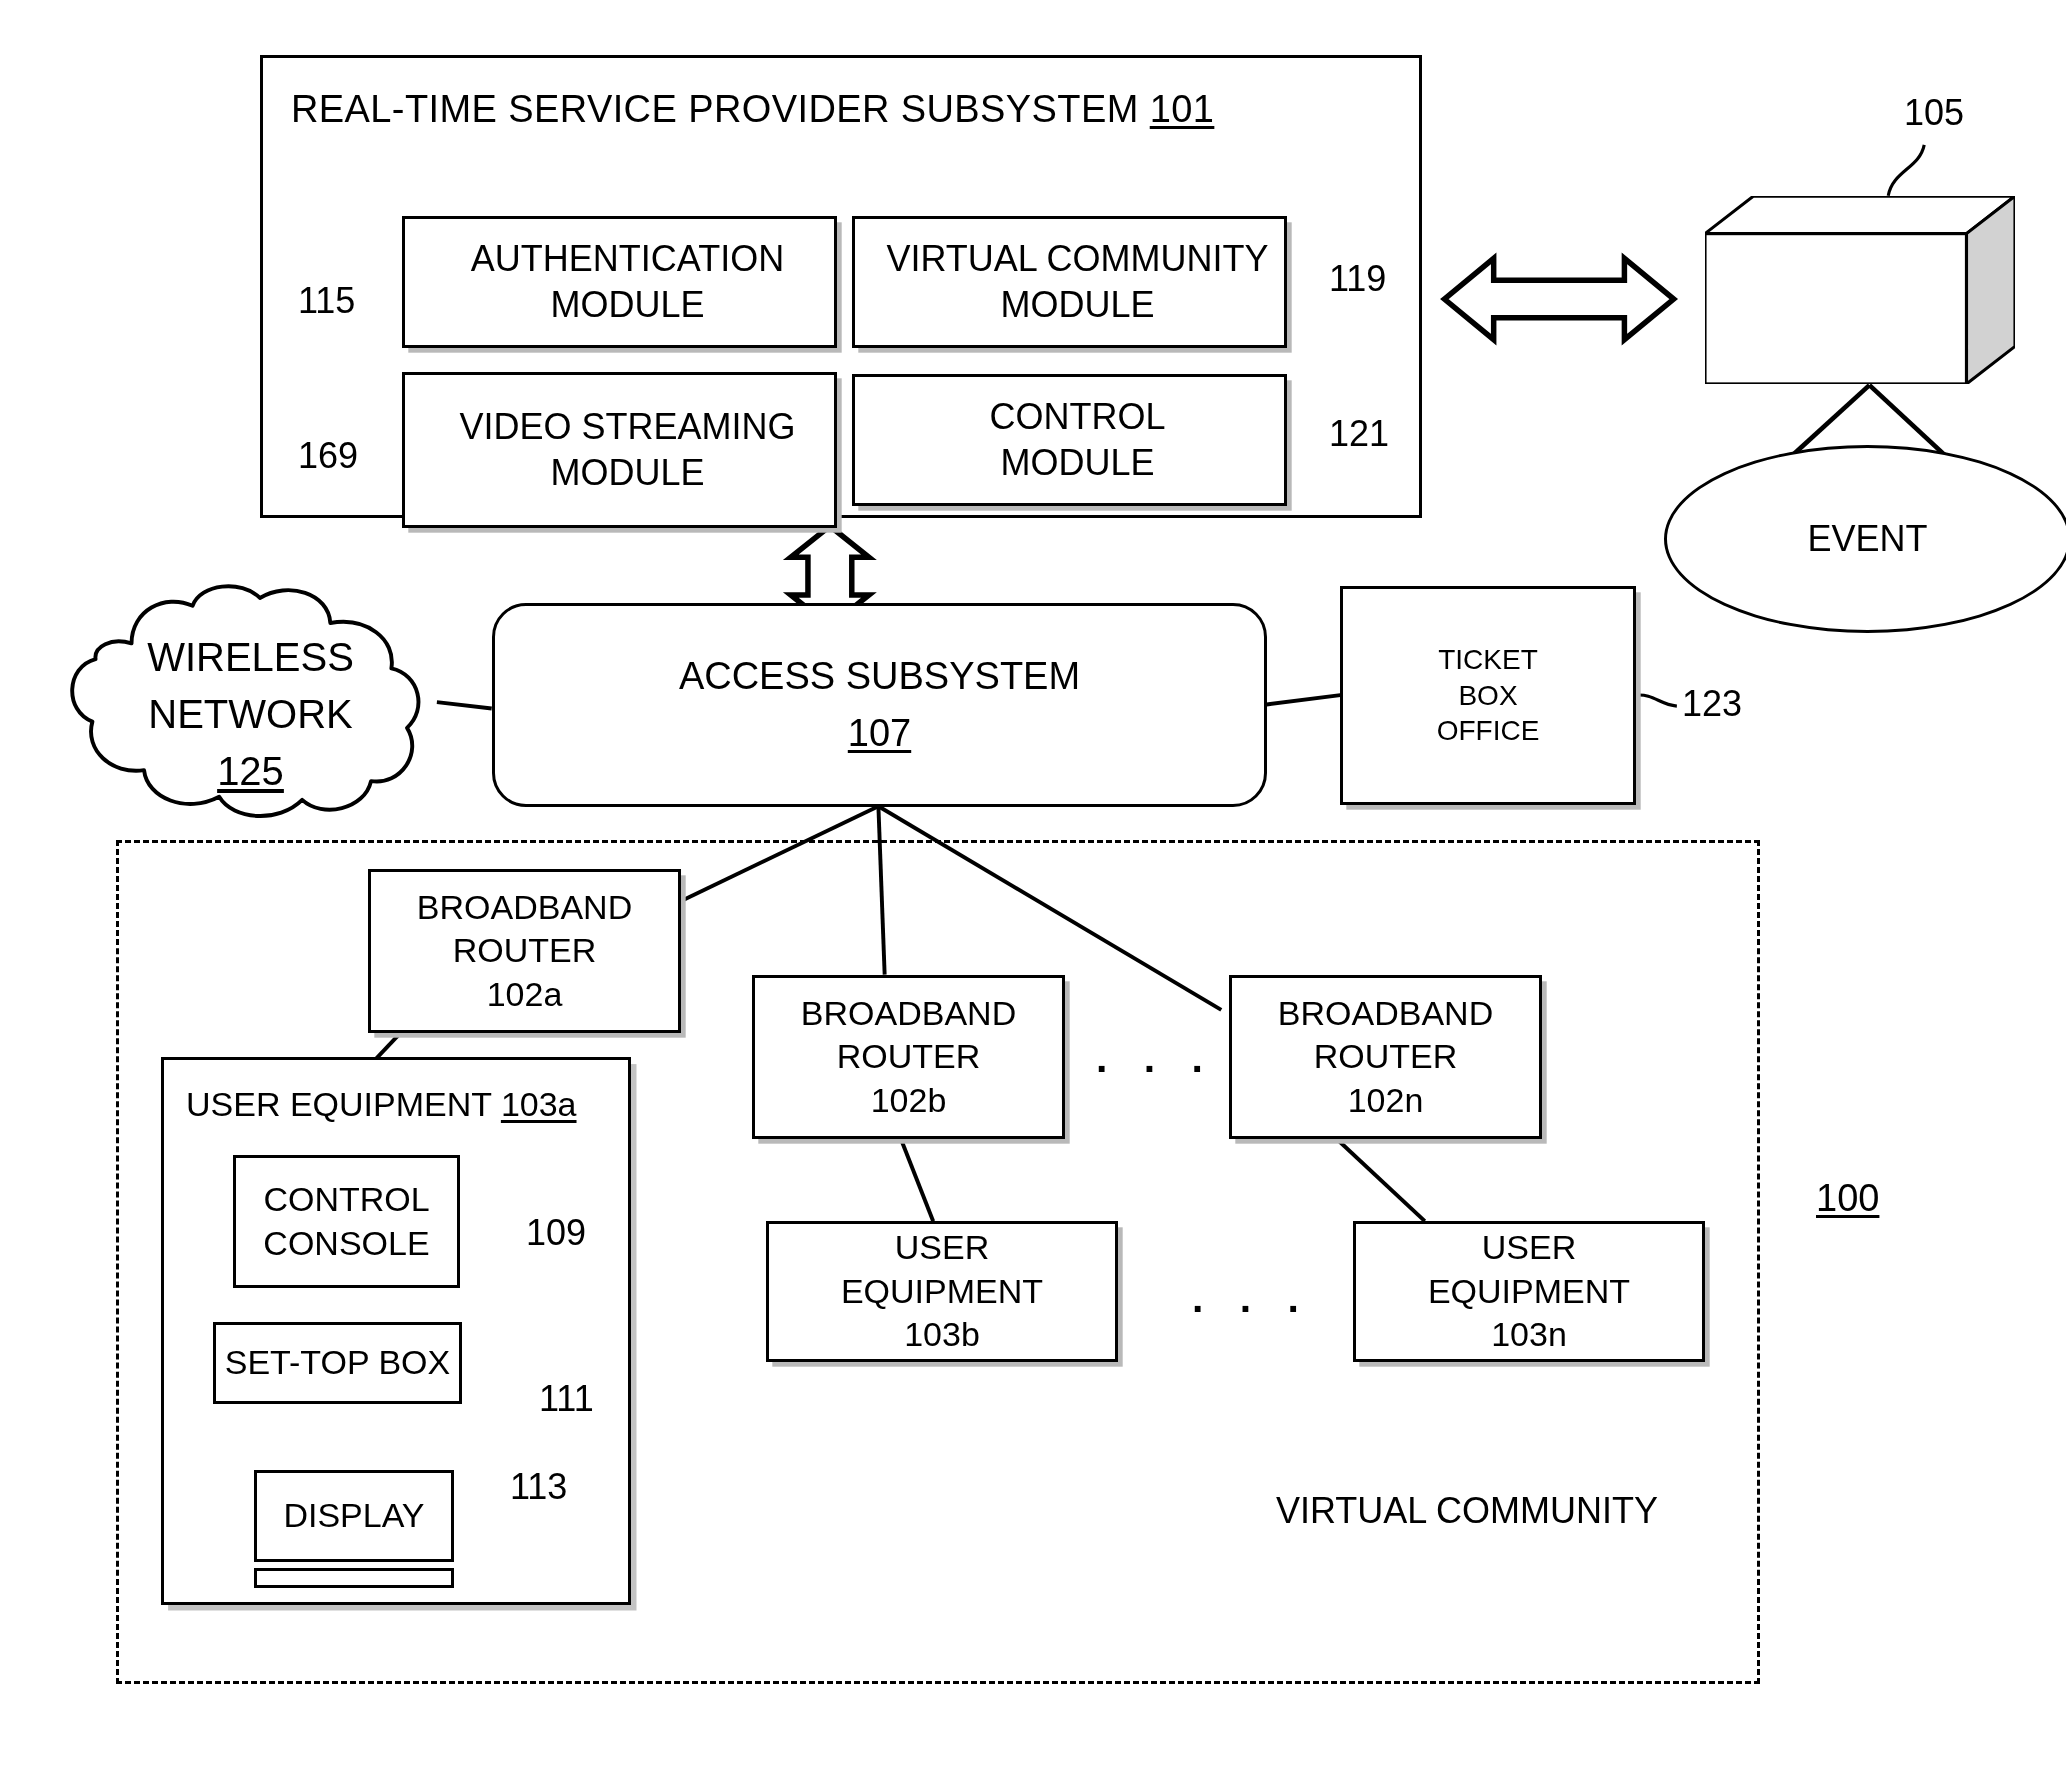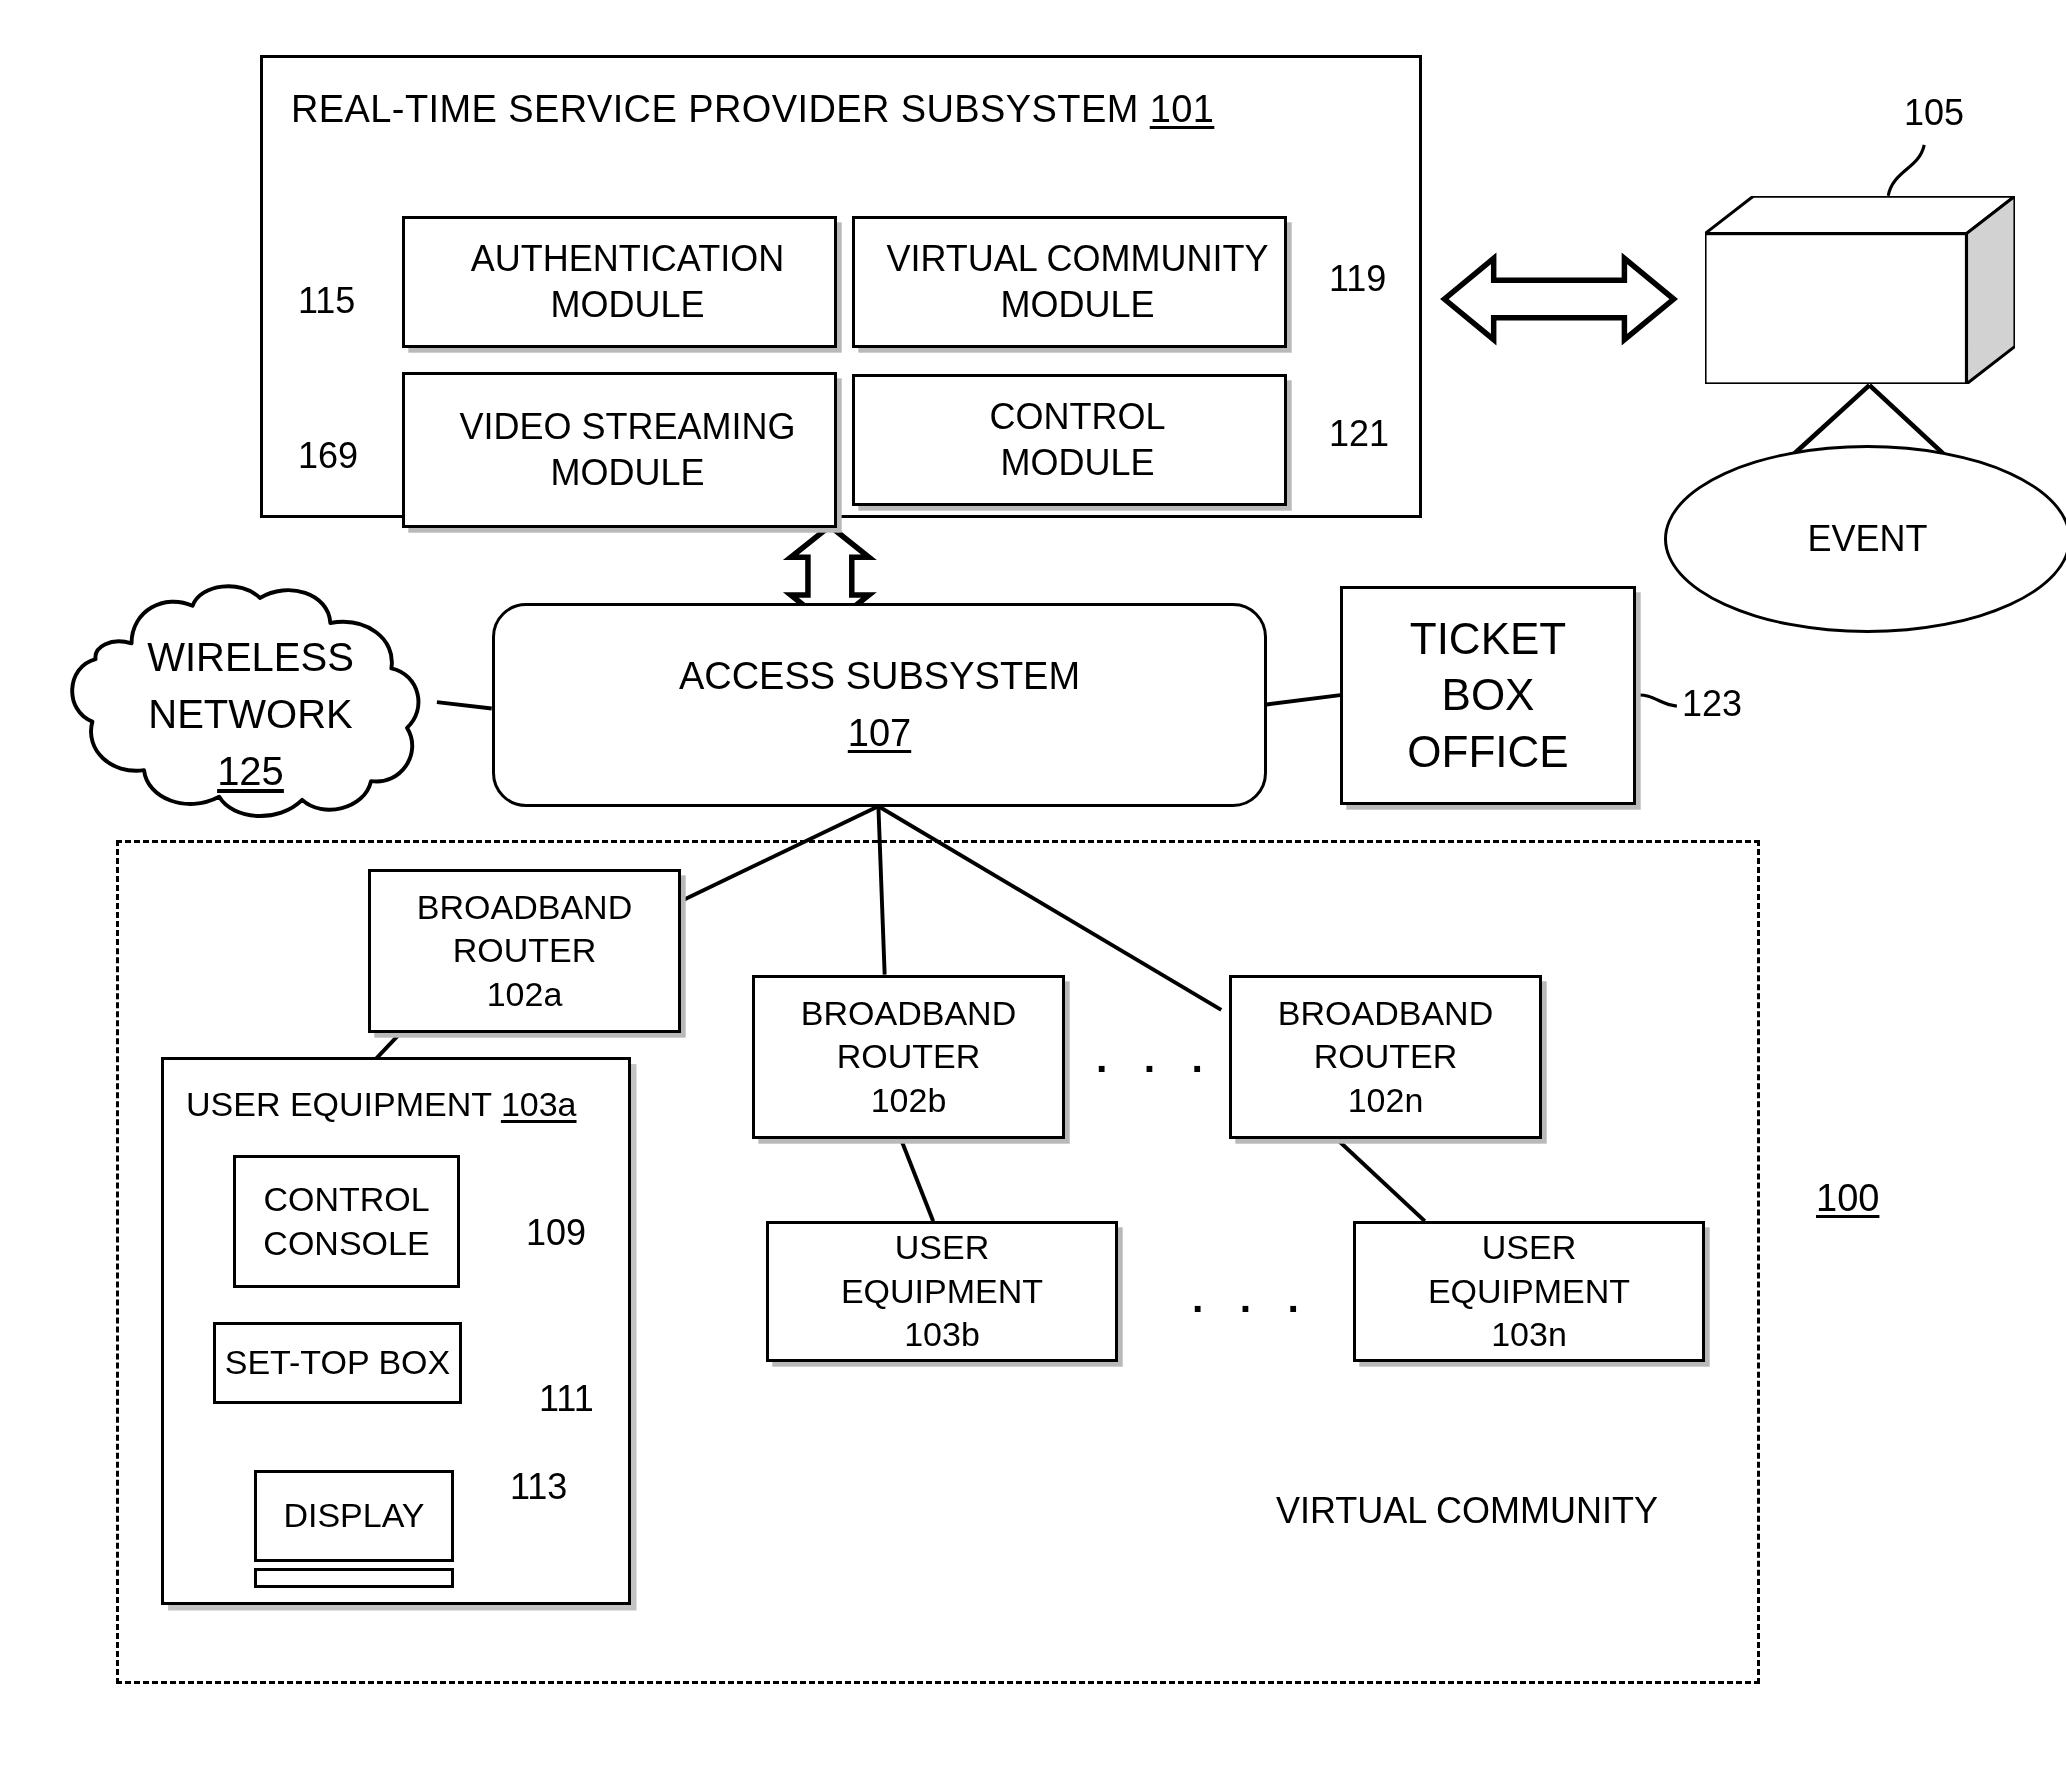--- a/index.html
+++ b/index.html
@@ -62,21 +62,21 @@
     text-align:center; font-size:40px; line-height:1.42; z-index:3;
   }
   
   #access{
     left:492px; top:603px; width:775px; height:204px;
     border:3.9px solid #000; border-radius:34px; background:#fff;
     box-sizing:border-box; display:flex; flex-direction:column;
     align-items:center; justify-content:center; font-size:38px; line-height:1.5;
   }
   
-  #ticket{ left:1340px; top:586px; width:296px; height:219px; font-size:44px; }
+  #ticket{ left:1340px; top:586px; width:296px; height:219px; font-size:28px; }
   
   #dashedRegion{
     left:116px; top:840px; width:1644px; height:844px;
     border:3.9px dashed #000; box-sizing:border-box; background:transparent;
   }
   
   #ue103a{
     left:161px; top:1057px; width:470px; height:548px;
     border:3.9px solid #000; background:#fff; box-sizing:border-box;
     box-shadow:6.3px 6.3px 0 -0.8px #c3c3c3;

